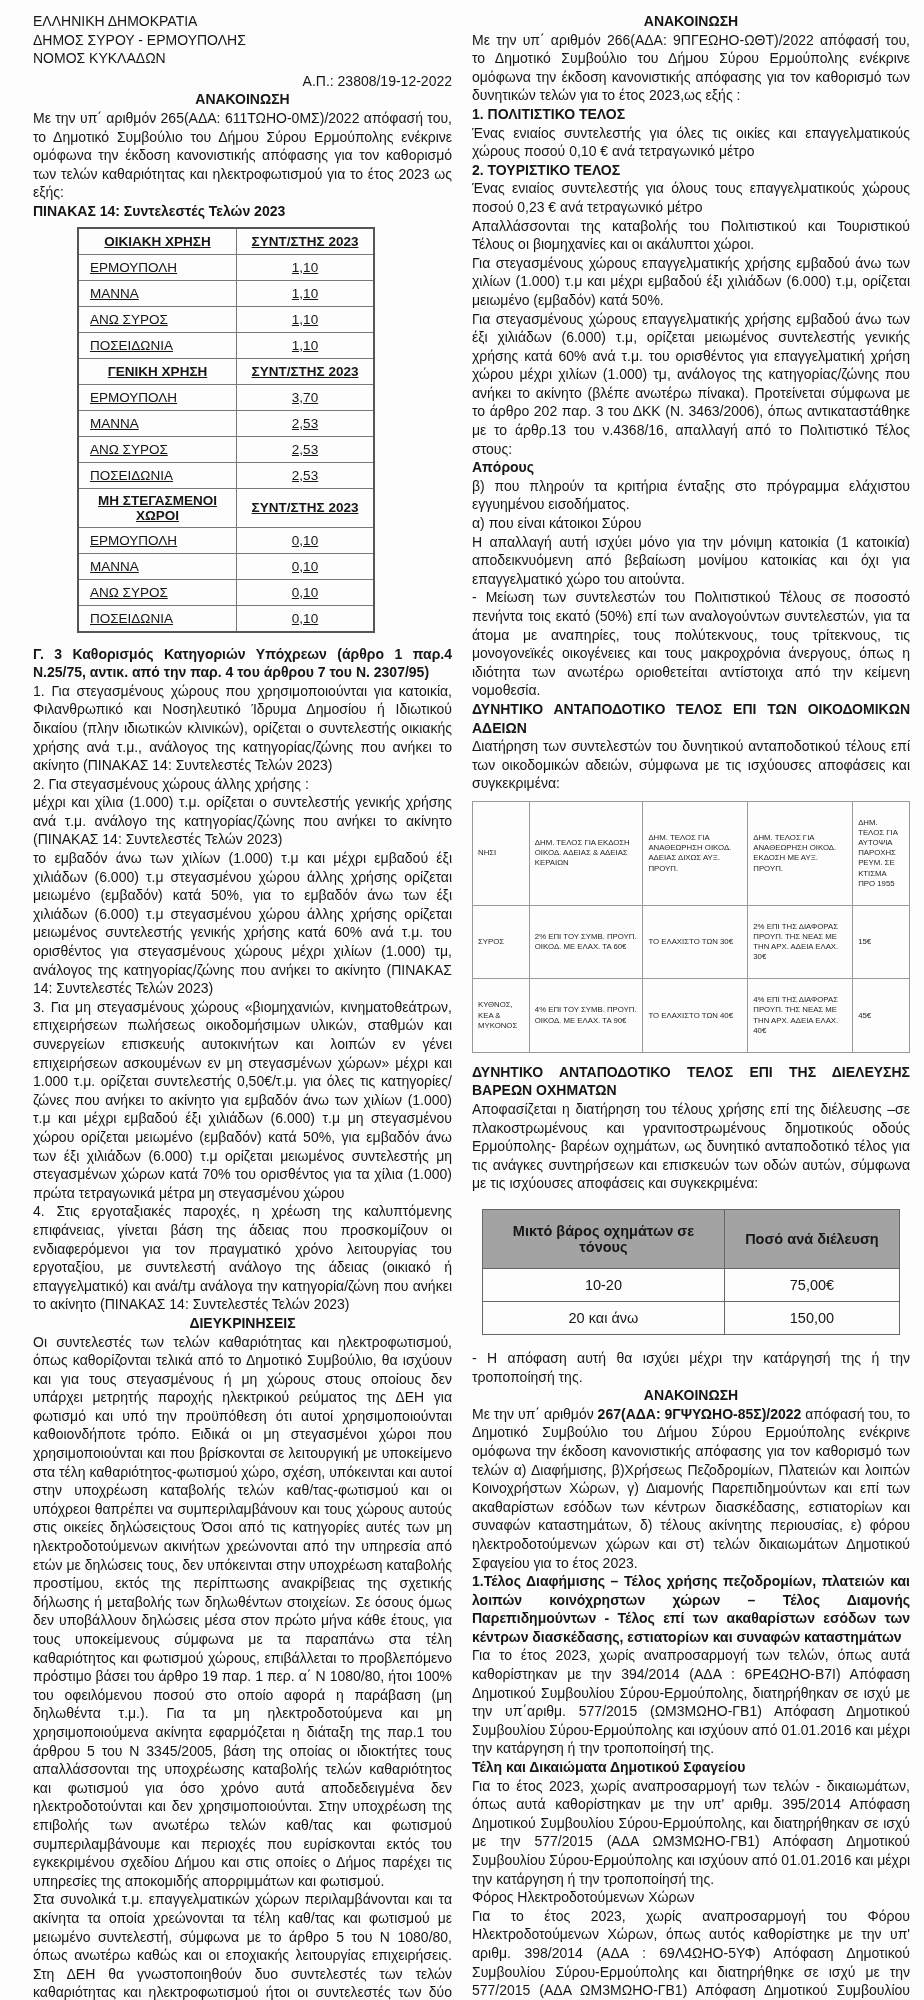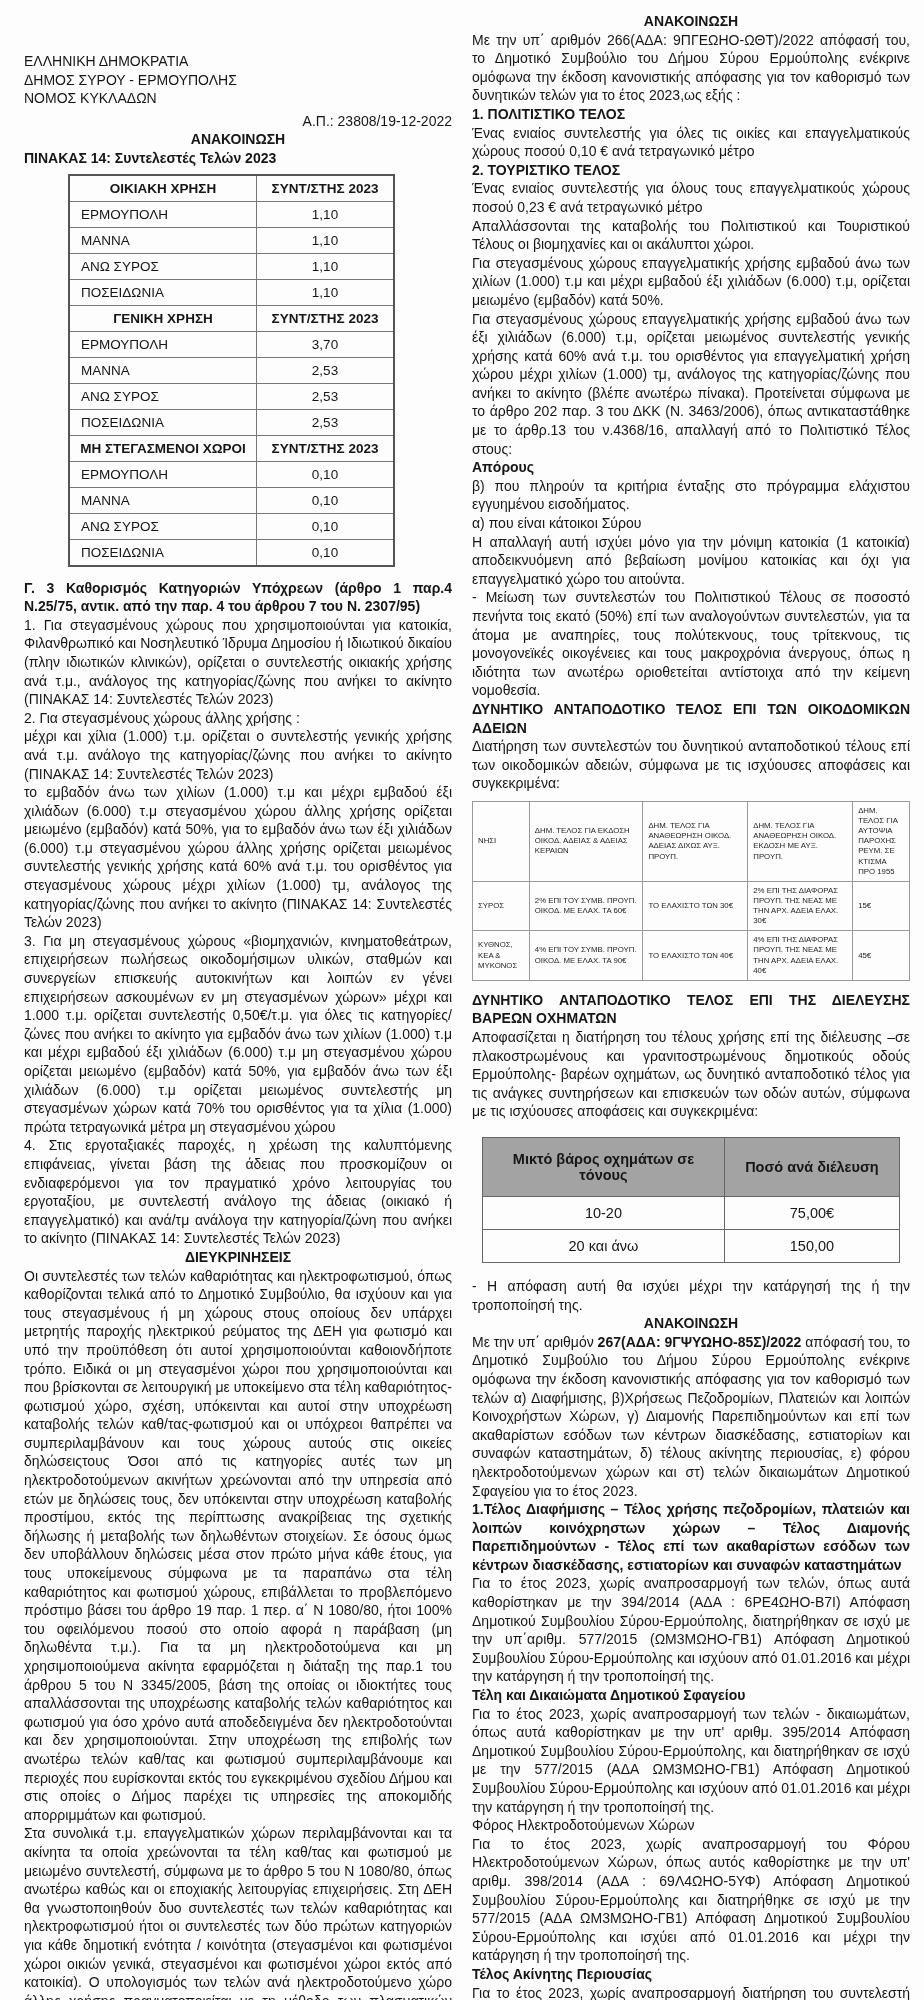--- a/index.html
+++ b/index.html
@@ -2,42 +2,42 @@
 <html lang="el"><head>
 <meta charset="utf-8">
 <style>
   html,body{margin:0;padding:0;background:#ffffff;}
   .page{
     width:924px;height:2000px;background:#fdfdfd;color:#161616;
     font-family:"Liberation Sans","DejaVu Sans",sans-serif;
     display:flex;overflow:hidden;box-sizing:border-box;
   }
   .col{width:462px;box-sizing:border-box;}
-  .col-left{padding:12px 10px 0 24px;margin-top:40px;}
+  .col-left{padding:12px 10px 0 33px;}
   .col-right{padding:12px 14px 0 10px;}
   p{margin:0;font-size:14px;line-height:18.6px;text-align:justify;}
   .b{font-weight:bold;}
   .center{text-align:center;}
   .right{text-align:right;}
   .mt4{margin-top:4px;}
 
   
   table{border-collapse:collapse;}
-  #table14{width:327px;margin:6px 0 12px 44px;border:2px solid #555;}
+  #table14{width:298px;margin:6px 0 12px 44px;border:2px solid #555;text-decoration:underline;}
   #table14 th,#table14 td{
     border:1px solid #777;font-size:13.5px;padding:4px 8px;height:17px;
   }
   #table14 th{font-weight:bold;text-align:center;}
   #table14 td:first-child{text-align:left;padding-left:11px;}
   #table14 td:last-child,#table14 th:last-child{width:120px;text-align:center;}
 
   
   #permitsTable{width:100%;margin:8px 0 10px 0;border:1px solid #999;color:#222;}
   #permitsTable th,#permitsTable td{
-    border:1px solid #999;font-size:7.8px;line-height:1.3;padding:4px 5px;
+    border:1px solid #999;font-size:7.8px;line-height:1.3;padding:16px 5px;
     text-align:left;vertical-align:middle;font-weight:normal;
   }
   #permitsTable th{height:34px;}
   #permitsTable td{height:28px;}
   #permitsTable th:nth-child(1),#permitsTable td:nth-child(1){width:13%;}
   #permitsTable th:nth-child(2),#permitsTable td:nth-child(2){width:26%;}
   #permitsTable th:nth-child(3),#permitsTable td:nth-child(3){width:24%;}
   #permitsTable th:nth-child(4),#permitsTable td:nth-child(4){width:24%;}
   #permitsTable th:nth-child(5),#permitsTable td:nth-child(5){width:13%;}
 
@@ -52,20 +52,21 @@
 <body>
 
 <div class="page">
 
   <div class="col col-left">
     <p>ΕΛΛΗΝΙΚΗ ΔΗΜΟΚΡΑΤΙΑ</p>
     <p>ΔΗΜΟΣ ΣΥΡΟΥ - ΕΡΜΟΥΠΟΛΗΣ</p>
     <p>ΝΟΜΟΣ ΚΥΚΛΑΔΩΝ</p>
     <p class="right mt4">Α.Π.: 23808/19-12-2022</p>
     <p class="center b">ΑΝΑΚΟΙΝΩΣΗ</p>
+    <p>Με την υπ΄ αριθμόν 265(ΑΔΑ: 611ΤΩΗΟ-0ΜΣ)/2022 απόφασή του, το Δημοτικό Συμβούλιο του Δήμου Σύρου Ερμούπολης ενέκρινε ομόφωνα την έκδοση κανονιστικής απόφασης για τον καθορισμό των τελών καθαριότητας και ηλεκτροφωτισμού για το έτος 2023 ως εξής:</p>
     <p class="b">ΠΙΝΑΚΑΣ 14: Συντελεστές Τελών 2023</p>
 
     <table id="table14">
       <tbody>
           <tr>
             <th>ΟΙΚΙΑΚΗ ΧΡΗΣΗ</th>
             <th>ΣΥΝΤ/ΣΤΗΣ 2023</th>
           </tr>
           <tr>
             <td>ΕΡΜΟΥΠΟΛΗ</td>

